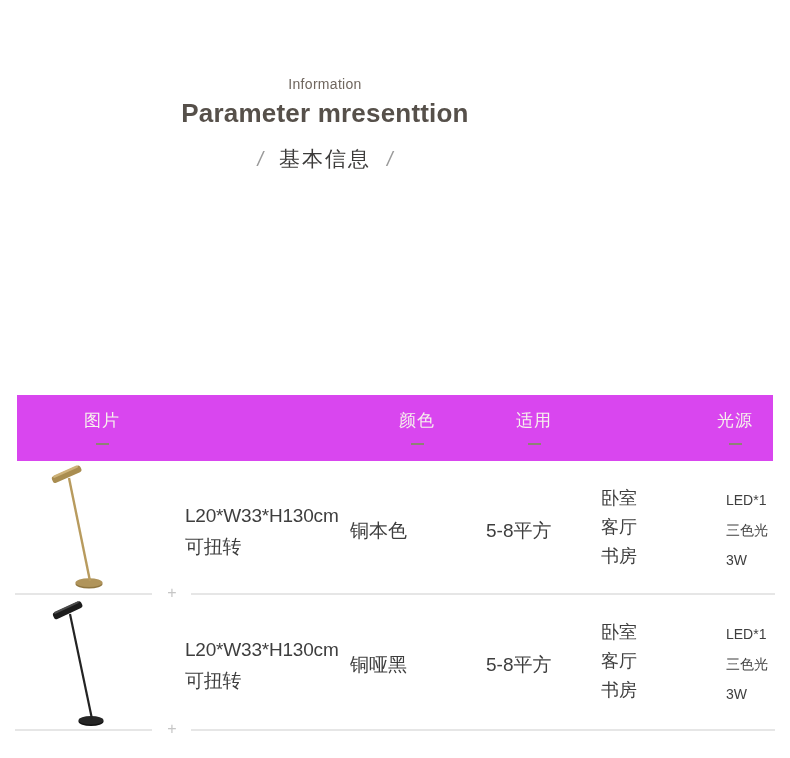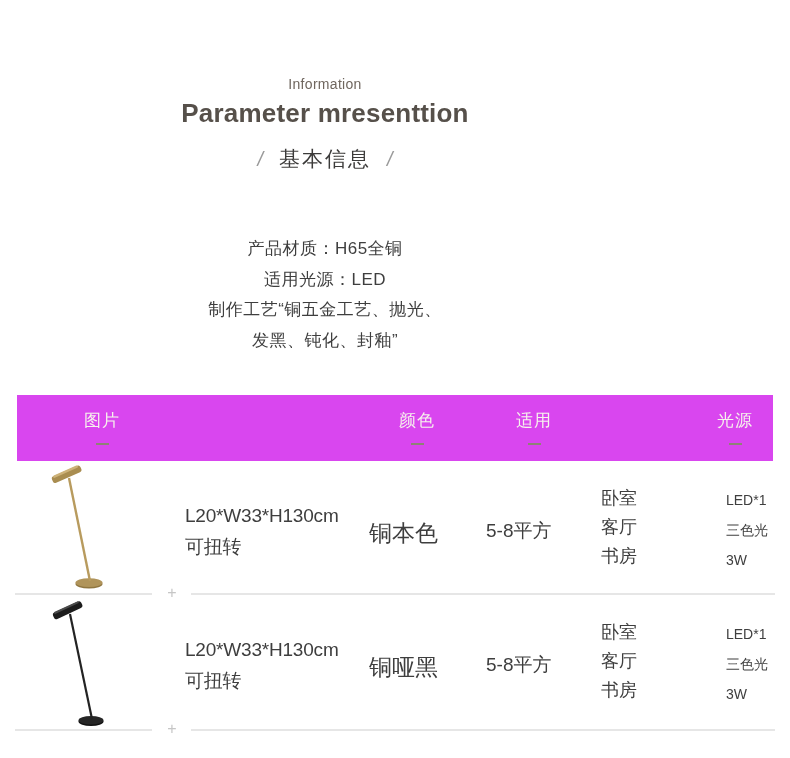--- a/index.html
+++ b/index.html
@@ -32,21 +32,21 @@
     margin:11px auto 0 auto;
   }
   .th1{left:45px;} .th2{left:221px;} .th3{left:360px;}
   .th4{left:477px;} .th5{left:579px;} .th6{left:678px;}
   
   .row{position:absolute;left:0;width:790px;padding-left:38px;}
   .row1{top:462px;height:132px;}
   .row2{top:596px;height:134px;}
   .cell{position:absolute;white-space:nowrap;}
   .c-size{left:185px;top:38px;font-size:19px;line-height:31px;letter-spacing:-0.2px;}
-  .c-color{left:369px;top:56px;font-size:23px;}
+  .c-color{left:350px;top:56px;font-size:19px;}
   .c-area{left:486px;top:56px;font-size:19px;}
   .c-space{left:601px;top:22px;font-size:18px;line-height:29px;}
   .c-light{left:726px;top:23px;font-size:14px;line-height:30px;}
   .lamp{position:absolute;left:30px;top:2px;}
   
   .divider{position:absolute;height:2px;background:#e6e6e6;}
   .d1l{left:15px;top:593px;width:137px;}
   .d1r{left:191px;top:593px;width:584px;}
   .d2l{left:15px;top:729px;width:137px;}
   .d2r{left:191px;top:729px;width:584px;}
@@ -61,26 +61,20 @@
 <body>
 
 <div class="page">
 
   <div class="center-text eyebrow">Information</div>
   <div class="center-text title">Parameter mresenttion</div>
   <div class="center-text subtitle">
     <span class="slash">/</span><span class="zh">基本信息</span><span class="slash">/</span>
   </div>
 
-  <div class="center-text specs">
-    <div>产品材质：H65全铜</div>
-    <div>适用光源：LED</div>
-    <div>制作工艺“铜五金工艺、抛光、</div>
-    <div>发黑、钝化、封釉”</div>
-  </div>
 
   <div class="thead">
     <div class="th th1">
       <span>图片</span>
       <span class="underline"></span>
     </div>
     <div class="th th3">
       <span>颜色</span>
       <span class="underline"></span>
     </div>

